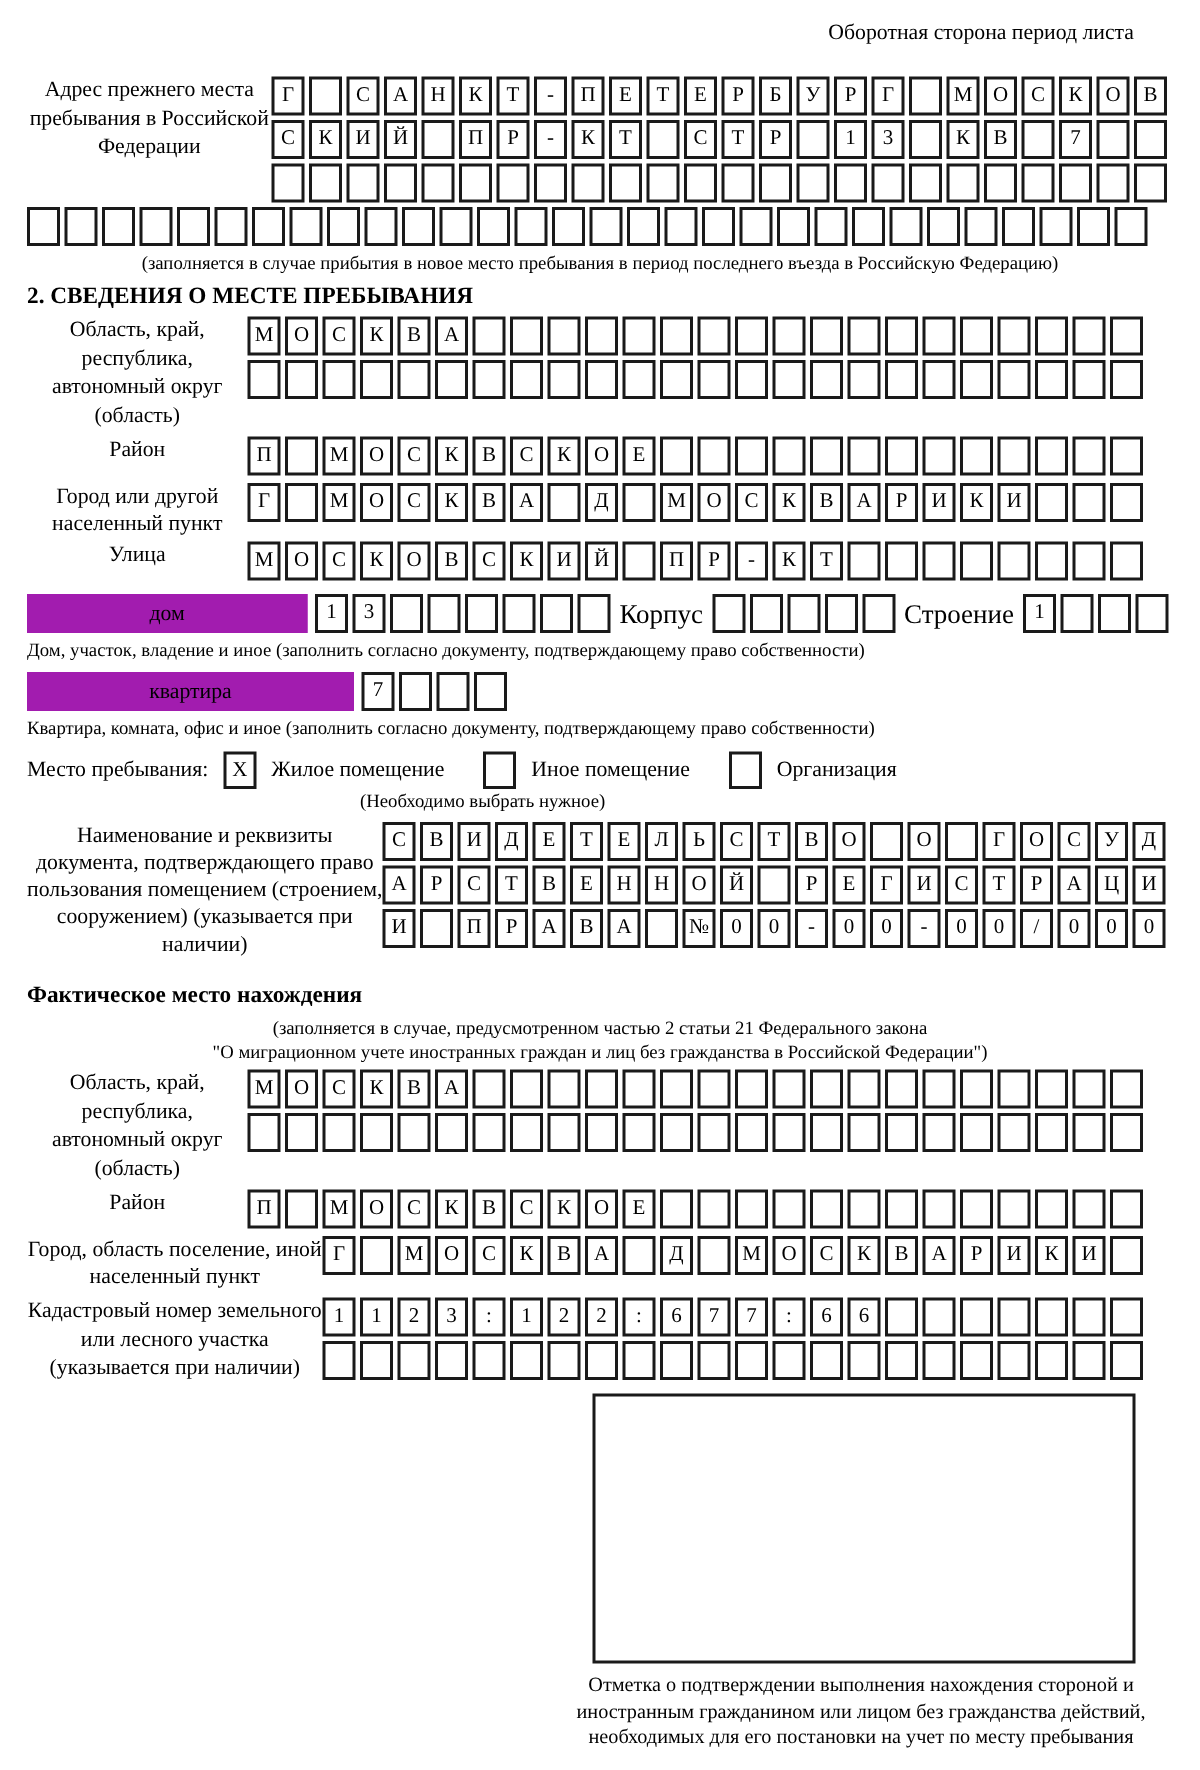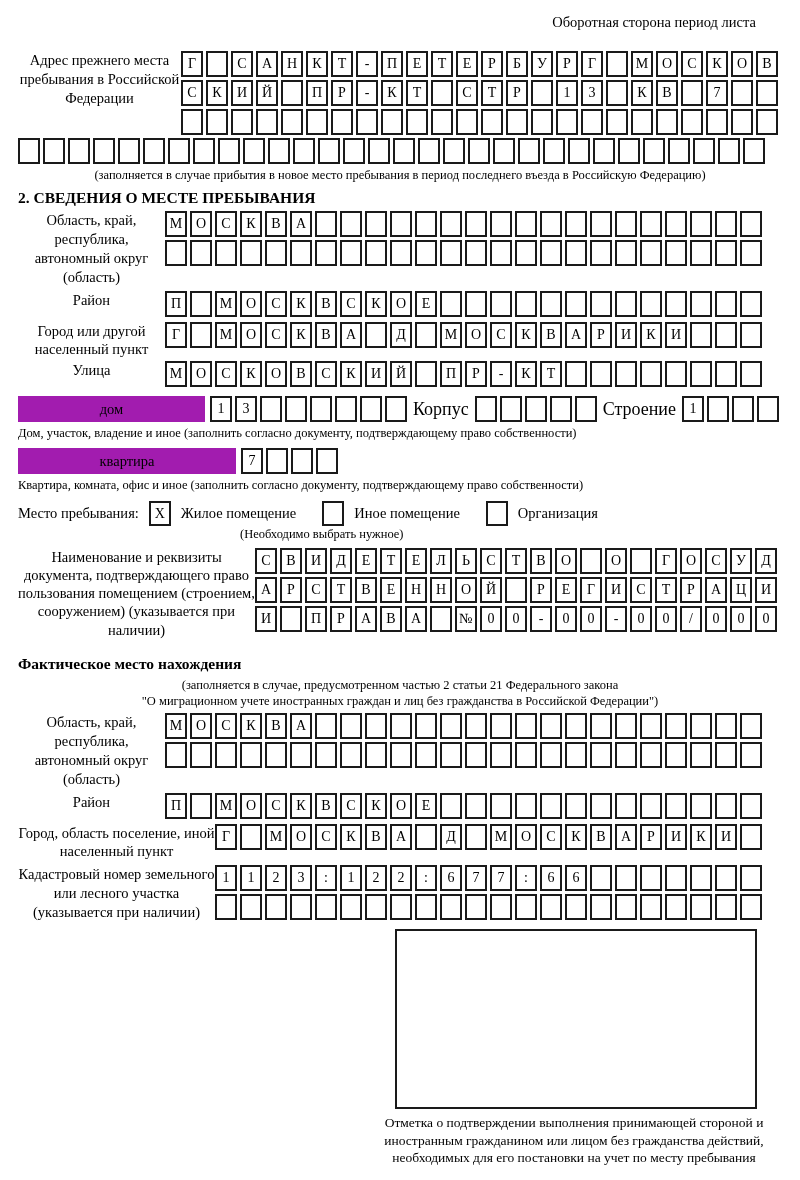--- a/index.html
+++ b/index.html
@@ -171,15 +171,15 @@
 
   <div class="field mt4">
     <div class="field-label lbl-197">Кадастровый номер земельного или лесного участка (указывается при наличии)</div>
     <div class="cells">
         <div class="cell-row"><span class="cell">1</span><span class="cell">1</span><span class="cell">2</span><span class="cell">3</span><span class="cell">:</span><span class="cell">1</span><span class="cell">2</span><span class="cell">2</span><span class="cell">:</span><span class="cell">6</span><span class="cell">7</span><span class="cell">7</span><span class="cell">:</span><span class="cell">6</span><span class="cell">6</span><span class="cell"></span><span class="cell"></span><span class="cell"></span><span class="cell"></span><span class="cell"></span><span class="cell"></span><span class="cell"></span></div>
         <div class="cell-row"><span class="cell"></span><span class="cell"></span><span class="cell"></span><span class="cell"></span><span class="cell"></span><span class="cell"></span><span class="cell"></span><span class="cell"></span><span class="cell"></span><span class="cell"></span><span class="cell"></span><span class="cell"></span><span class="cell"></span><span class="cell"></span><span class="cell"></span><span class="cell"></span><span class="cell"></span><span class="cell"></span><span class="cell"></span><span class="cell"></span><span class="cell"></span><span class="cell"></span></div>
       </div>
   </div>
 
   <div class="stamp-box"></div>
-  <div class="stamp-note">Отметка о подтверждении выполнения принимающей стороной и иностранным гражданином или лицом без гражданства действий, необходимых для его постановки на учет по месту пребывания</div>
+  <div class="stamp-note">Отметка о подтверждении выполнения нахождения стороной и иностранным гражданином или лицом без гражданства действий, необходимых для его постановки на учет по месту пребывания</div>
 
 </div>
 
 </body></html>

